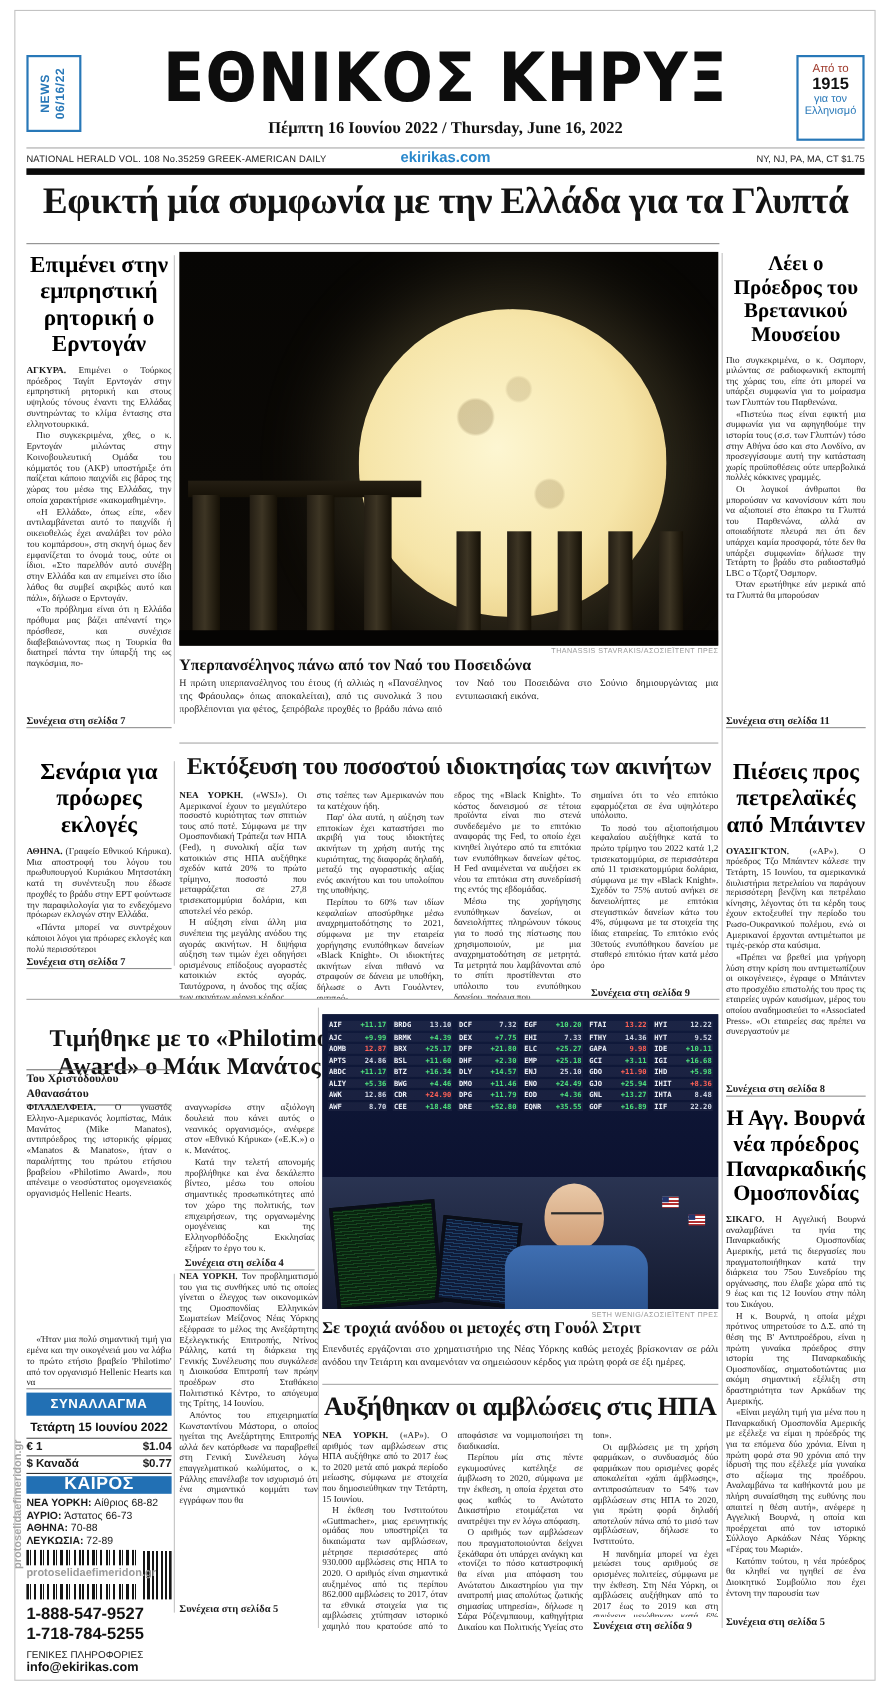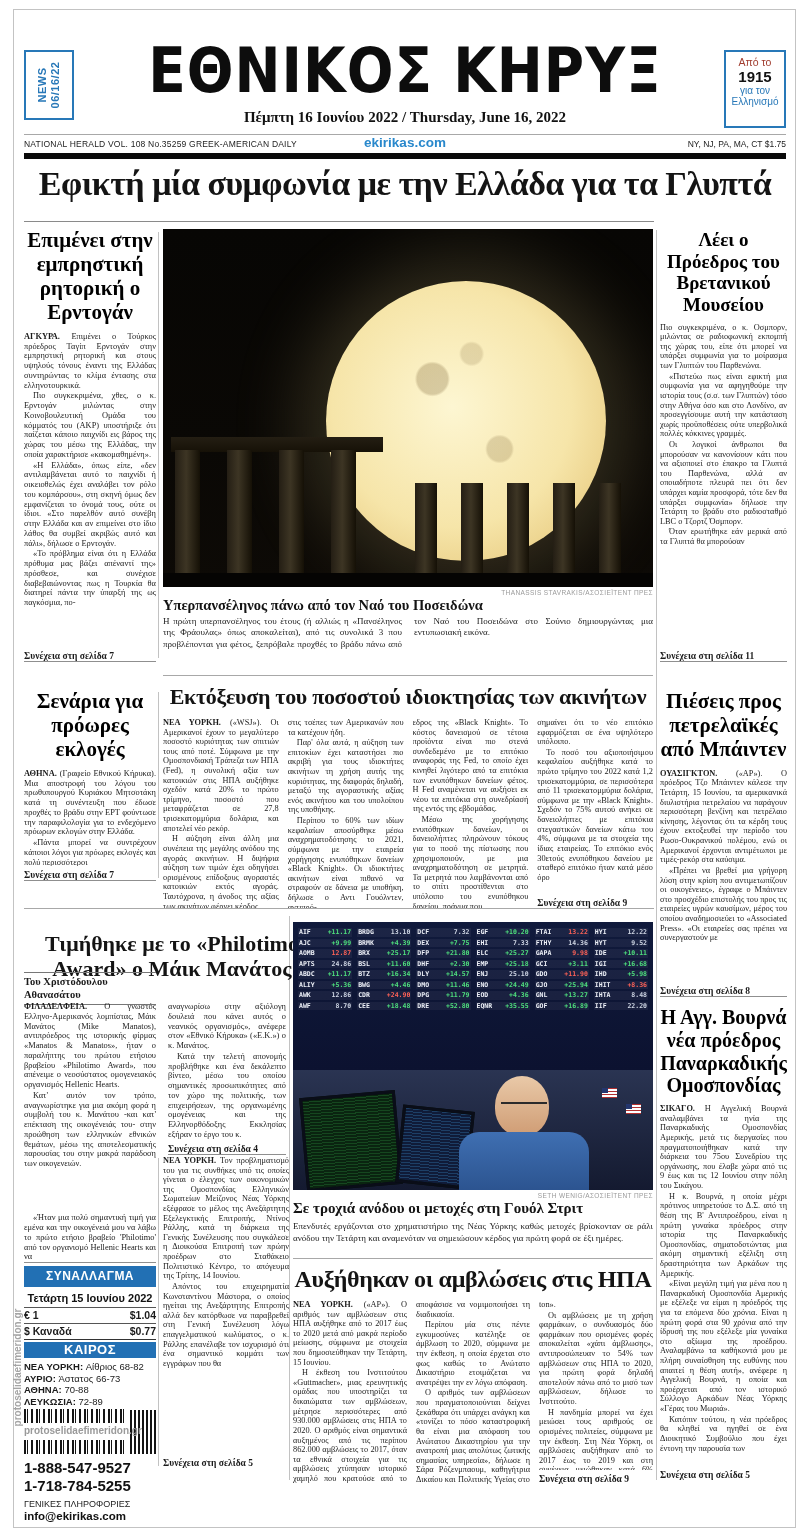--- a/index.html
+++ b/index.html
@@ -237,21 +237,20 @@
   <div class="cont">Συνέχεια στη σελίδα 8</div>
 </div>
 
 <div class="abs hr" style="left:24px;width:630px;top:908px;"></div>
 
 <h2 class="abs t-man" style="left:24px;top:916px;width:264px;">Τιμήθηκε με το «Philotimo Award» ο Μάικ Μανάτος</h2>
 <div class="abs byline">Του Χριστόδουλου Αθανασάτου</div>
 <div class="story rule-b" style="left:24px;top:1002px;width:132px;height:260px;">
   <div class="body">
       <p class="para"><strong>ΦΙΛΑΔΕΛΦΕΙΑ. </strong><span>Ο γνωστός Ελληνο-Αμερικανός λομπίστας, Μάικ Μανάτος (Mike Manatos), αντιπρόεδρος της ιστορικής φίρμας «Manatos &amp; Manatos», ήταν ο παραλήπτης του πρώτου ετήσιου βραβείου «Philotimo Award», που απένειμε ο νεοσύστατος ομογενειακός οργανισμός Hellenic Hearts.</span></p>
-      <p class="para">Κατ' αυτόν τον τρόπο, αναγνωρίστηκε για μια ακόμη φορά η συμβολή του κ. Μανάτου -και κατ' επέκταση της οικογένειάς του- στην προώθηση των ελληνικών εθνικών θεμάτων, μέσω της αποτελεσματικής παρουσίας του στην μακρά παράδοση των οικογενειών.</p>
     </div>
   <div class="quote-pin">«Ήταν μια πολύ σημαντική τιμή για εμένα και την οικογένειά μου να λάβω το πρώτο ετήσιο βραβείο 'Philotimo' από τον οργανισμό Hellenic Hearts και να</div>
 </div>
 <div class="story rule-b" style="left:168px;top:1002px;width:118px;height:152px;">
   <div class="body">
       <p class="para">αναγνωρίσω στην αξιόλογη δουλειά που κάνει αυτός ο νεανικός οργανισμός», ανέφερε στον «Εθνικό Κήρυκα» («Ε.Κ.») ο κ. Μανάτος.</p>
       <p class="para">Κατά την τελετή απονομής προβλήθηκε και ένα δεκάλεπτο βίντεο, μέσω του οποίου σημαντικές προσωπικότητες από τον χώρο της πολιτικής, των επιχειρήσεων, της οργανωμένης ομογένειας και της Ελληνορθόδοξης Εκκλησίας εξήραν το έργο του κ.</p>
     </div>
   <div class="cont">Συνέχεια στη σελίδα 4</div>
 </div>
@@ -515,21 +514,21 @@
 <div class="abs fx-table" style="left:24px;top:1307px;width:132px;">
     <div class="fx-row">
       <strong>€ 1 </strong>
       <span>$1.04</span>
     </div>
     <div class="fx-row">
       <strong>$ Καναδά </strong>
       <span>$0.77</span>
     </div>
   </div>
-<div class="abs bluebox" style="left:24px;top:1342px;width:132px;height:16px;font-size:13px;line-height:16px;">ΚΑΙΡΟΣ</div>
+<div class="abs bluebox" style="left:24px;top:1342px;width:132px;height:16px;font-size:16px;line-height:16px;">ΚΑΙΡΟΣ</div>
 <div class="abs" style="left:24px;top:1361px;width:132px;">
     <div class="wx-row"><strong>ΝΕΑ ΥΟΡΚΗ: </strong><span>Αίθριος 68-82</span></div>
     <div class="wx-row"><strong>ΑΥΡΙΟ: </strong><span>Άστατος 66-73</span></div>
     <div class="wx-row"><strong>ΑΘΗΝΑ: </strong><span>70-88</span></div>
     <div class="wx-row"><strong>ΛΕΥΚΩΣΙΑ: </strong><span>72-89</span></div>
   </div>
 <div class="abs" style="left:24px;top:1409px;width:132px;height:46px;">
   <div class="bars"></div>
   <div class="bars" style="margin-top:17px;"></div>
   <div class="bc-right"></div>

